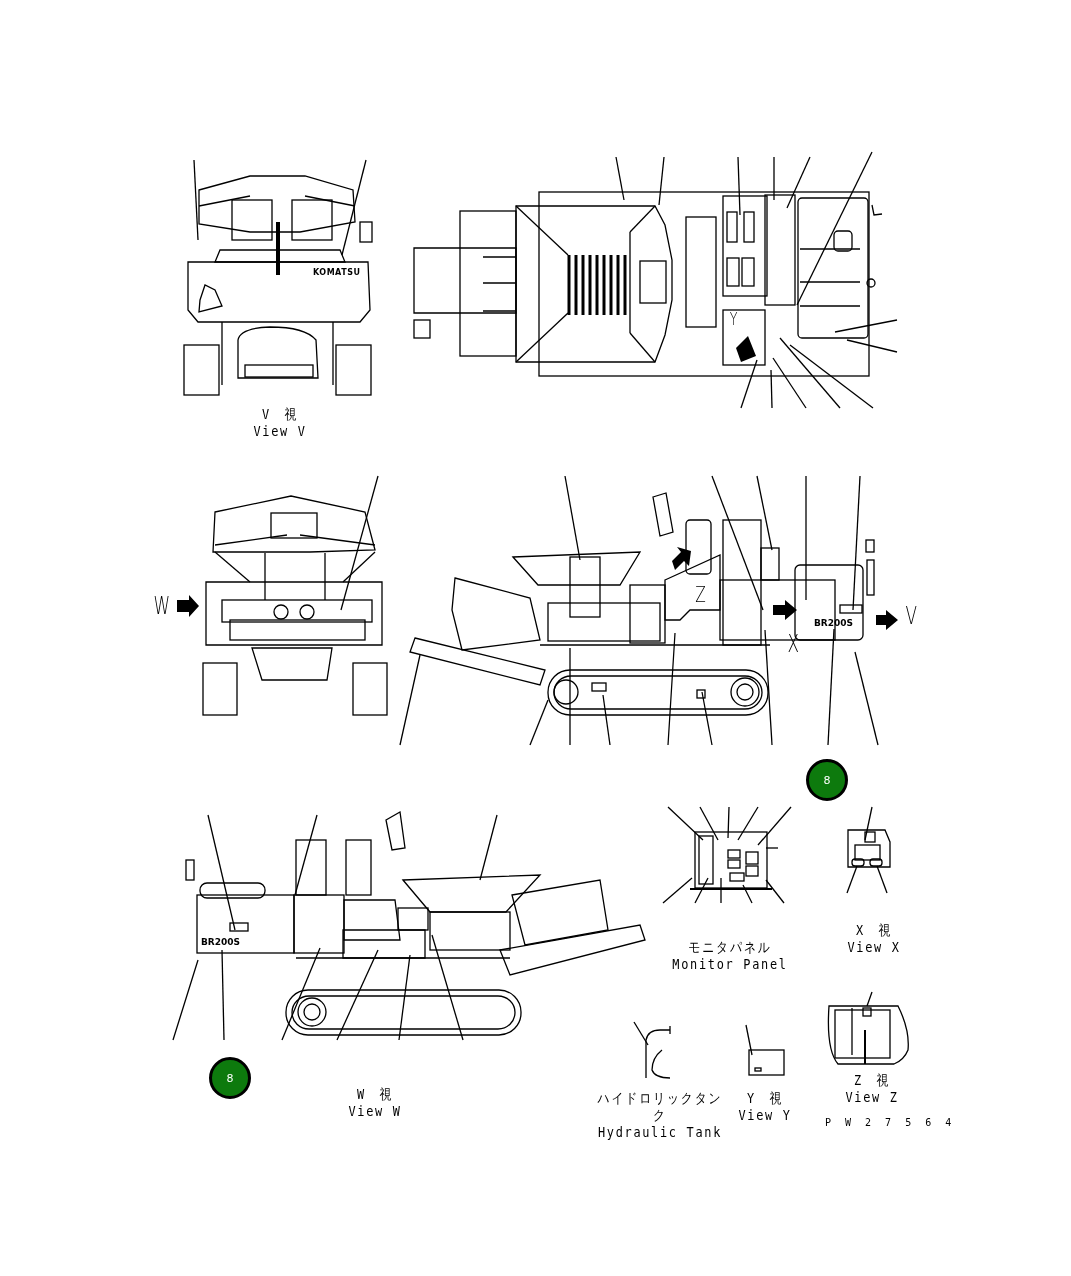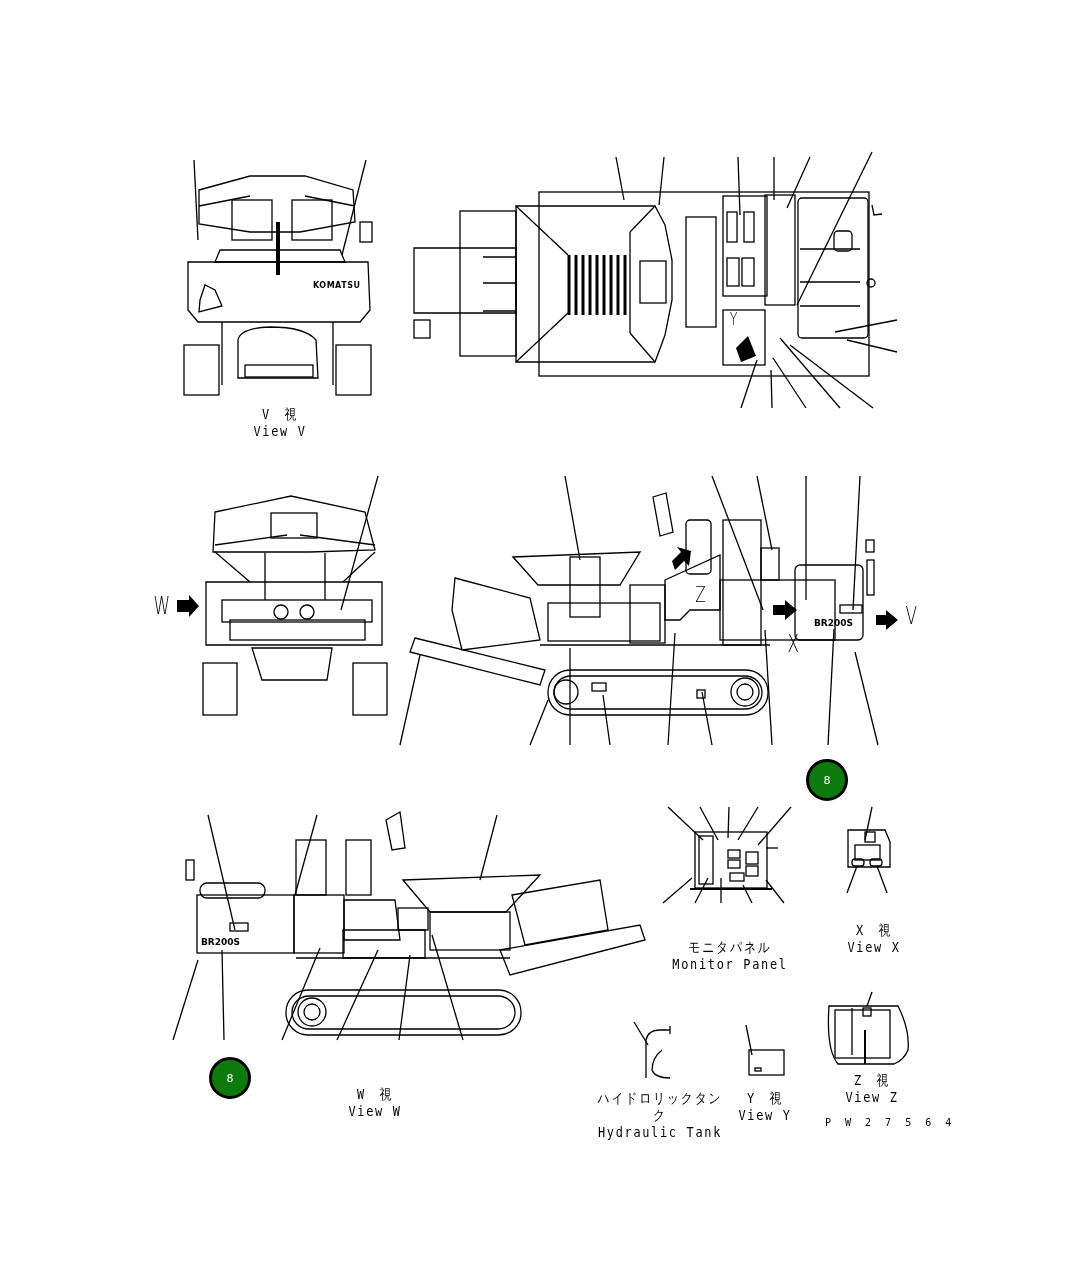--- a/index.html
+++ b/index.html
@@ -246,21 +246,21 @@
   <g>
     <line x1="872" y1="992" x2="867" y2="1006"></line>
     <path d="M829 1006 L898 1006 Q910 1030 908 1050 Q904 1060 894 1064 L838 1064 Q826 1050 829 1006 Z"></path>
     <rect x="835" y="1010" width="55" height="48"></rect>
     <rect x="863" y="1008" width="8" height="8"></rect>
     <line x1="865" y1="1030" x2="865" y2="1064" stroke-width="2"></line>
     <line x1="852" y1="1008" x2="852" y2="1055"></line>
   </g>
 </svg>
 
-<div class="abs" style="left:313px;top:268px;font-size:8px;font-weight:bold;font-family:'DejaVu Sans',sans-serif;letter-spacing:0.5px;margin-top:13px;">KOMATSU</div>
+<div class="abs" style="left:313px;top:268px;font-size:8px;font-weight:bold;font-family:'DejaVu Sans',sans-serif;letter-spacing:0.5px;">KOMATSU</div>
 <div class="abs" style="left:814px;top:618px;font-size:9px;font-weight:bold;font-family:'DejaVu Sans',sans-serif;">BR200S</div>
 <div class="abs" style="left:201px;top:937px;font-size:9px;font-weight:bold;font-family:'DejaVu Sans',sans-serif;">BR200S</div>
 
 <div class="letter" style="left:150px;top:592px;">W</div>
 <div class="letter" style="left:903px;top:602px;">V</div>
 <div class="letter" style="left:785px;top:630px;">X</div>
 <div class="letter" style="left:728px;top:308px;font-size:18px;">Y</div>
 <div class="letter" style="left:693px;top:582px;font-size:22px;">Z</div>
 
 <div class="caption" style="left:240px;top:406px;width:80px;">

